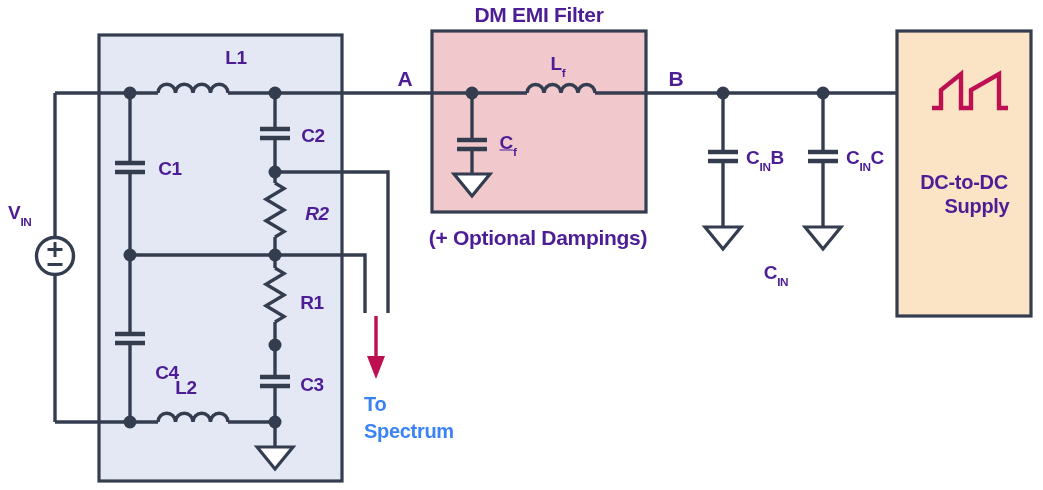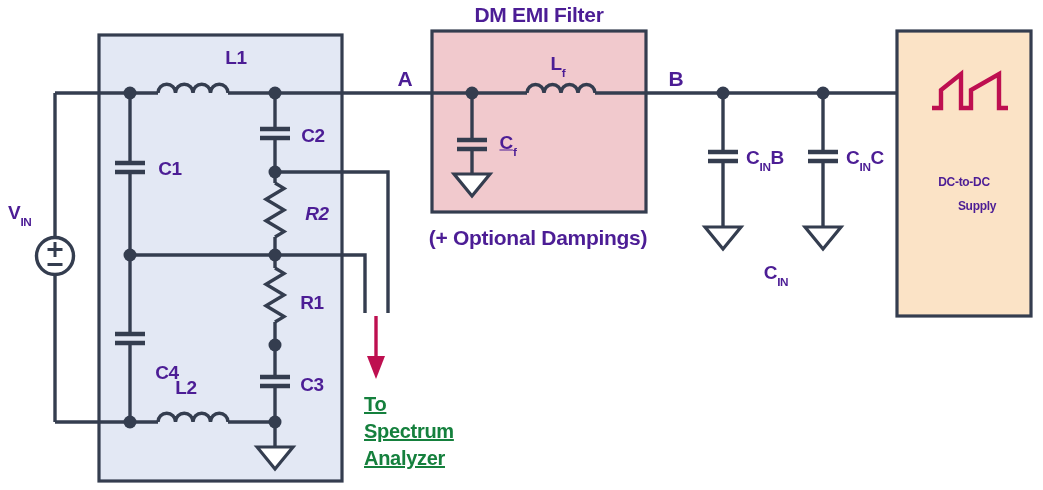--- a/index.html
+++ b/index.html
@@ -8,24 +8,24 @@
     font-family:"Liberation Sans",sans-serif;overflow:hidden;
   }
   .canvas svg{position:absolute;left:0;top:0;}
   .lbl{
     position:absolute;font-weight:700;color:#4c1d95;font-size:19px;
     letter-spacing:-0.3px;white-space:nowrap;line-height:1;
   }
   .ctr{transform:translate(-50%,-50%);}
   .vctr{transform:translateY(-50%);}
   .title{font-size:21px;}
-  .accent{color:#15803d;text-decoration:underline;}
+  .accent{color:#3b82f6;}
   .lbl sub{font-size:0.62em;line-height:0;position:relative;bottom:-0.18em;}
   .multiline{line-height:27px;font-size:20px;}
-  .supplytxt{font-size:12px;}
+  .supplytxt{font-size:20px;}
 </style>
 </head>
 <body>
 
 <div class="canvas">
 
   <svg width="1043" height="490" viewBox="0 0 1043 490">
 
     <rect x="99" y="35" width="243" height="446" fill="#e3e8f4" stroke="#343d4f" stroke-width="3.2"></rect>
     <rect x="432" y="31" width="214" height="181" fill="#f1c9cd" stroke="#343d4f" stroke-width="3.2"></rect>
@@ -177,16 +177,15 @@
   <div class="lbl ctr" style="left:776px;top:272px;">
     <span>C</span><sub>IN</sub>
   </div>
 
   <div class="lbl ctr supplytxt" style="left:964px;top:182px;">DC-to-DC</div>
   <div class="lbl ctr supplytxt" style="left:964px;top:206px;margin-left:13px;">Supply</div>
 
   <div class="lbl accent multiline" style="left:364px;top:391px;">
     <div>To</div>
     <div>Spectrum</div>
-    <div>Analyzer</div>
   </div>
 
 </div>
 
 </body></html>

